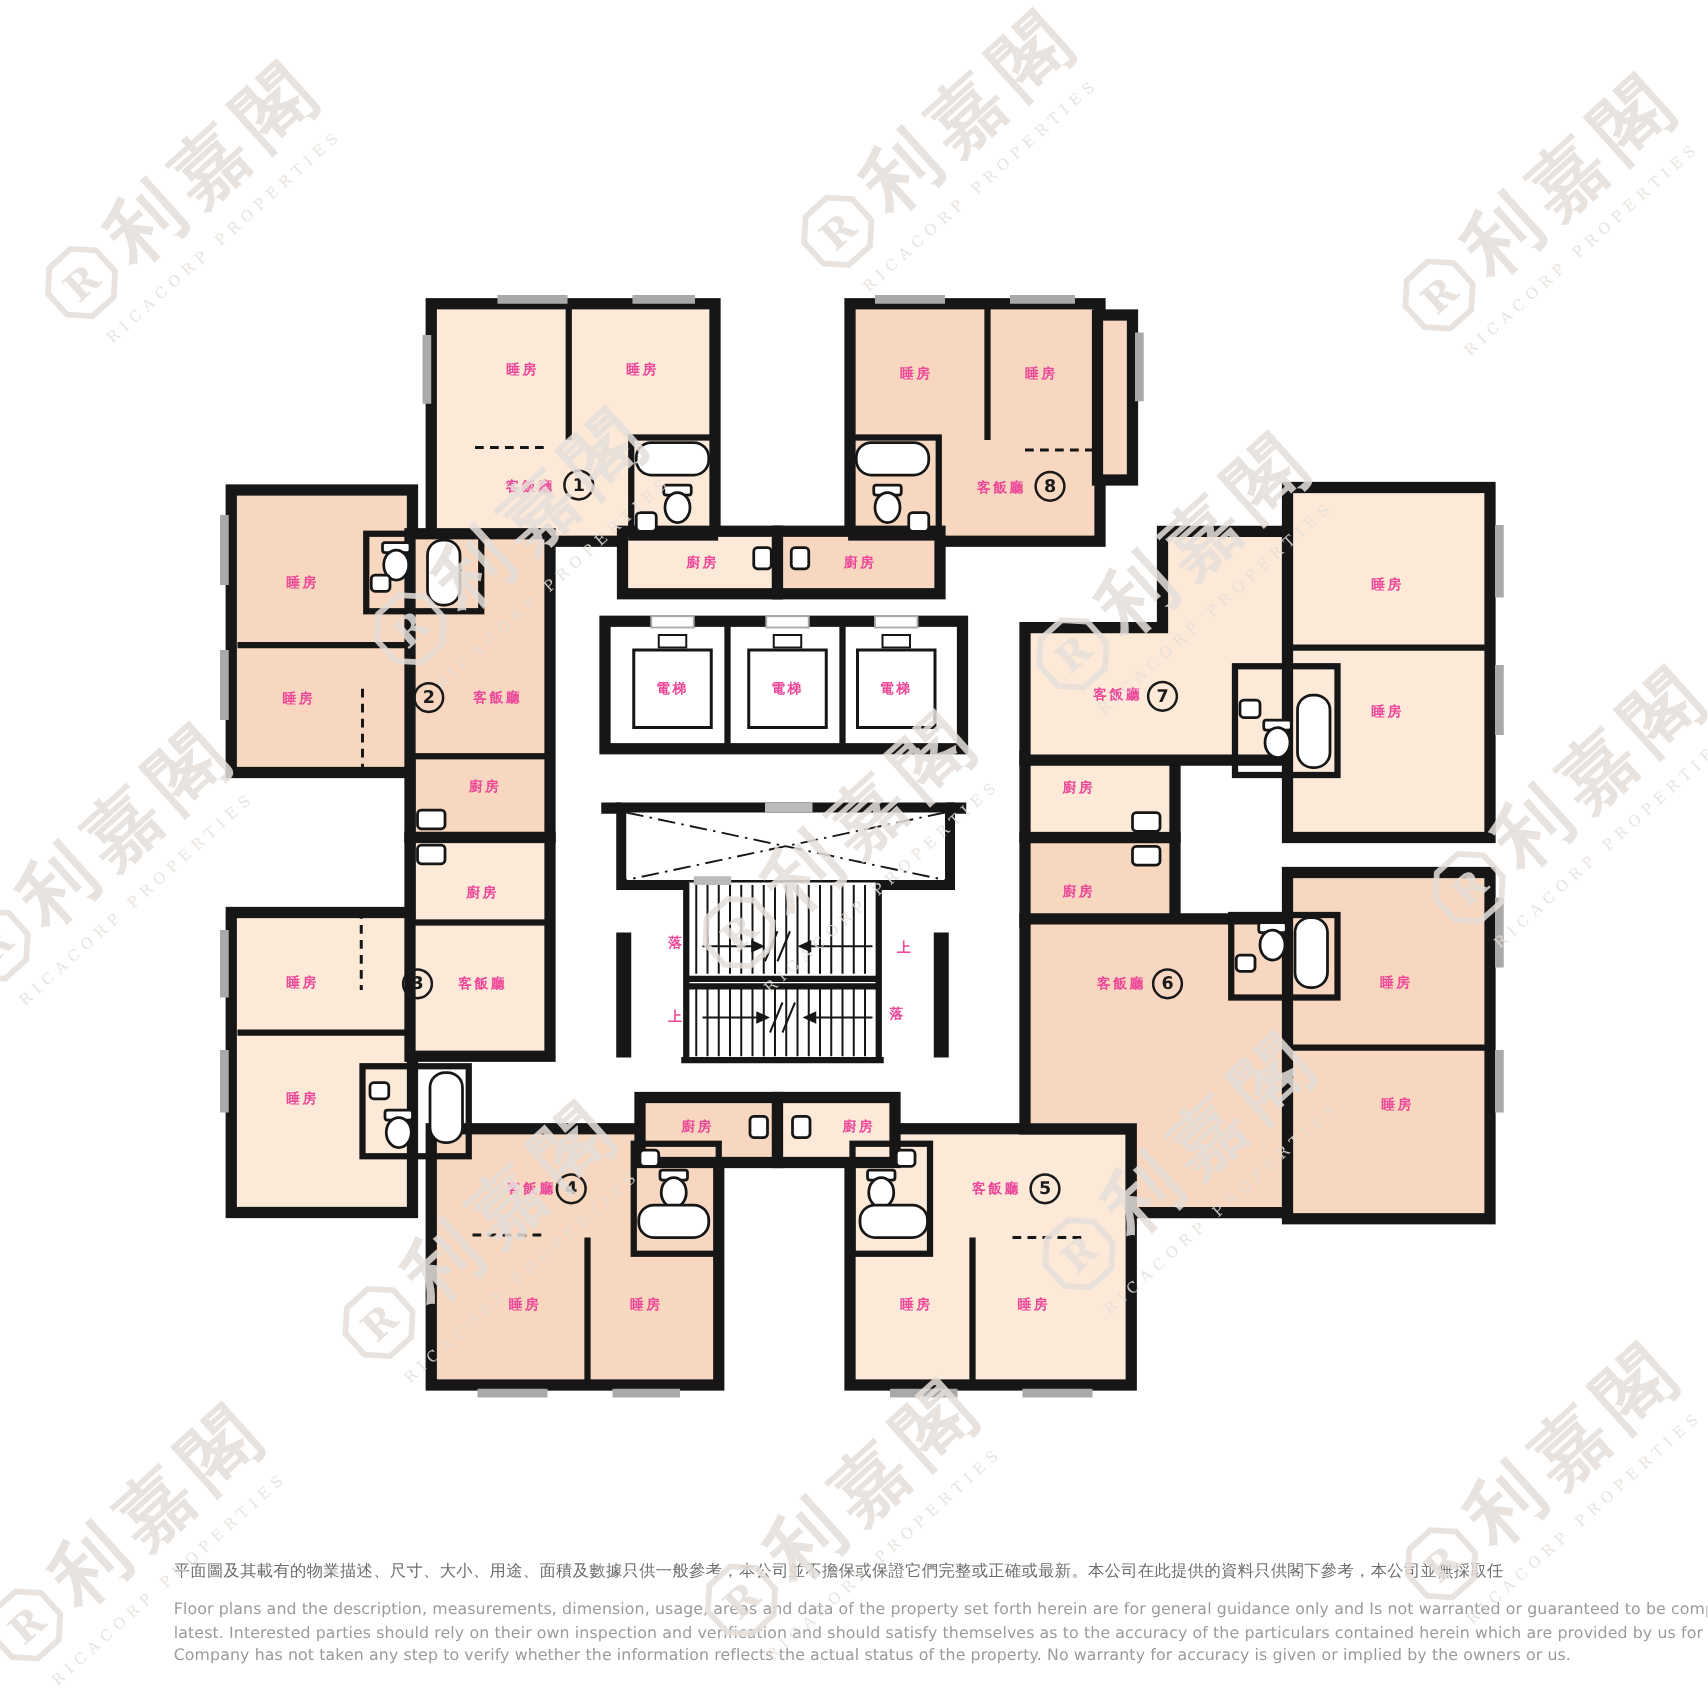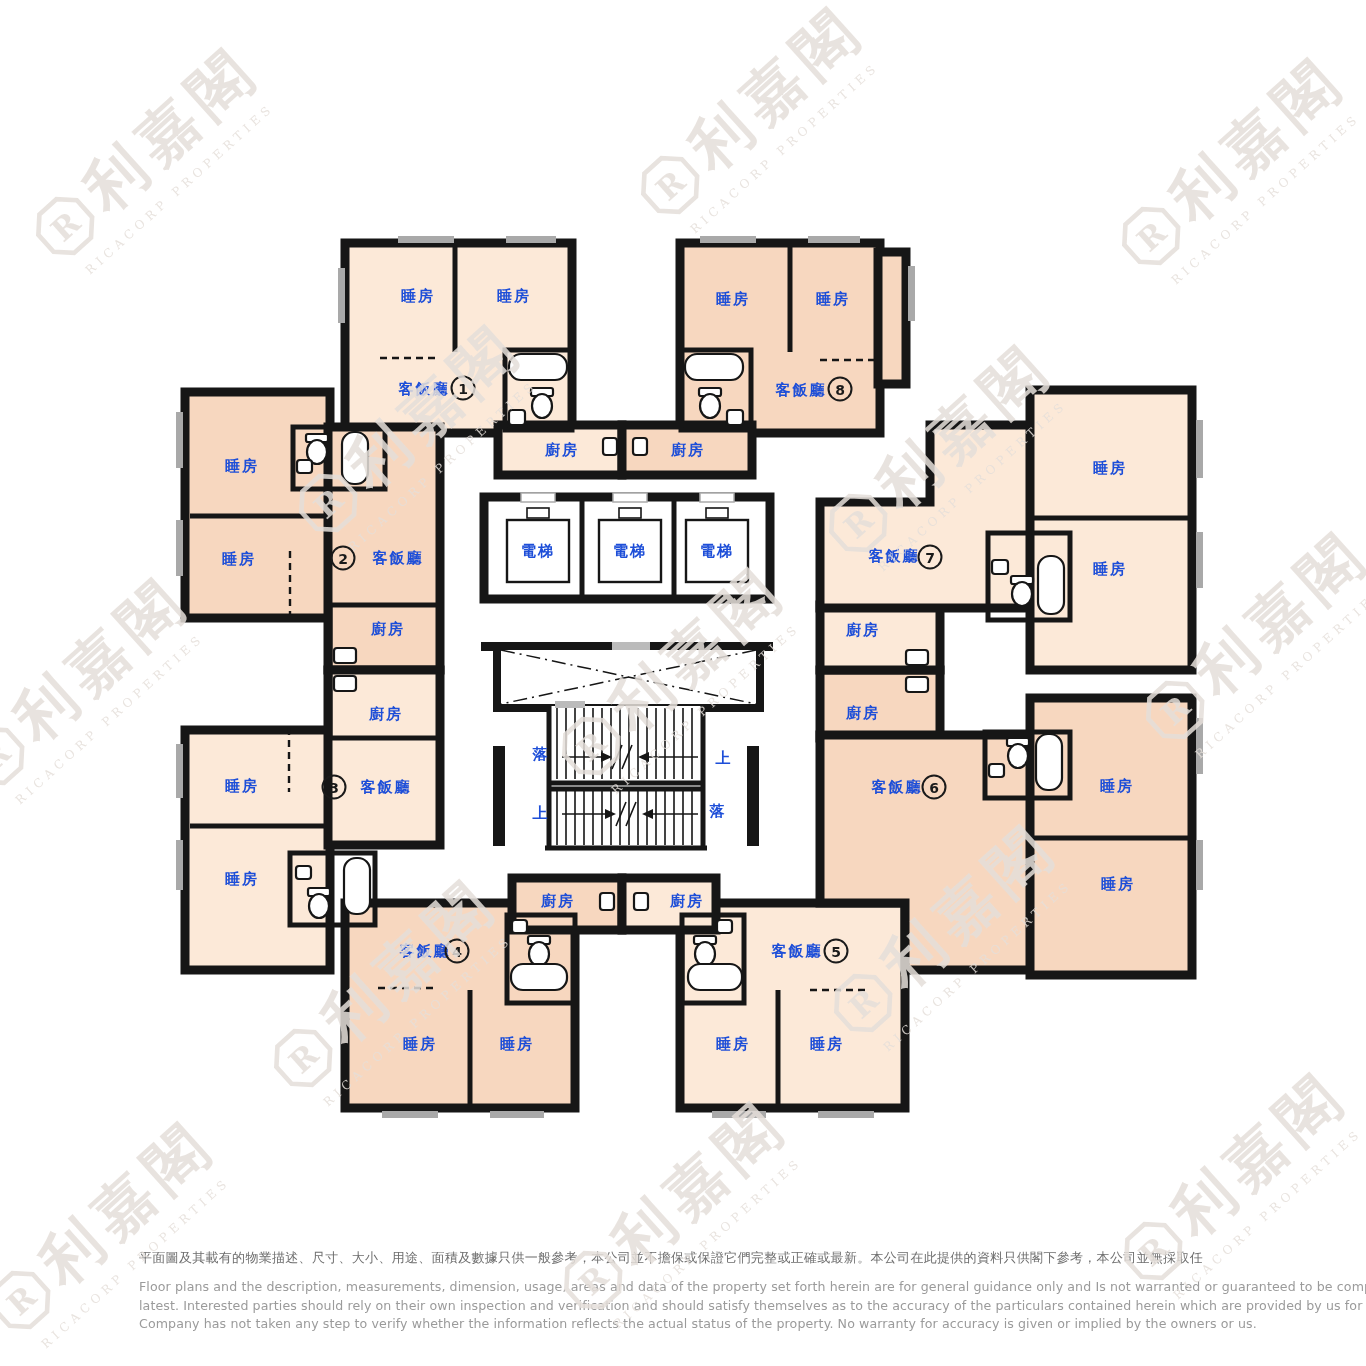--- a/index.html
+++ b/index.html
@@ -18,22 +18,22 @@
   .thin2{fill:#ffffff;stroke:var(--c-wall);stroke-width:1.6;}
   .fx{fill:#ffffff;stroke:var(--c-wall);stroke-width:2.2;}
   .wall{fill:var(--c-wall);}
   .tread{fill:none;stroke:var(--c-wall);stroke-width:1.6;}
   .arrow{fill:none;stroke:var(--c-wall);stroke-width:1.6;}
   .ah{fill:var(--c-wall);}
   .slot{fill:#ffffff;stroke:#aaaaaa;stroke-width:1.5;}
   .gdoor{fill:#bbbbbb;}
   
   .labels{position:absolute;left:0;top:0;width:100%;height:100%;pointer-events:none;}
-  .lbl{position:absolute;transform:translate(-50%,-50%);font-size:15px;font-weight:600;
-       color:#1d4ed8;letter-spacing:2px;white-space:nowrap;}
+  .lbl{position:absolute;transform:translate(-50%,-50%);font-size:11px;font-weight:600;
+       color:#ec4899;letter-spacing:2px;white-space:nowrap;}
   .lbl.stair{letter-spacing:0;}
   .circ{position:absolute;transform:translate(-50%,-50%);width:25px;height:25px;border:2px solid #1a1a1a;
         border-radius:50%;display:flex;align-items:center;justify-content:center;
         font-size:14px;font-weight:600;color:#1a1a1a;background:transparent;box-sizing:border-box;}
   
   .wm-layer{position:absolute;left:0;top:0;width:100%;height:100%;pointer-events:none;z-index:30;}
   .wm{position:absolute;transform:translate(-50%,-50%) rotate(-42deg);color:var(--c-wm);opacity:.85;
       text-align:center;}
   .wm-row{display:flex;align-items:center;gap:10px;justify-content:center;}
   .wm-zh{font-family:"DejaVu Serif","Liberation Serif",serif;font-size:60px;letter-spacing:10px;

